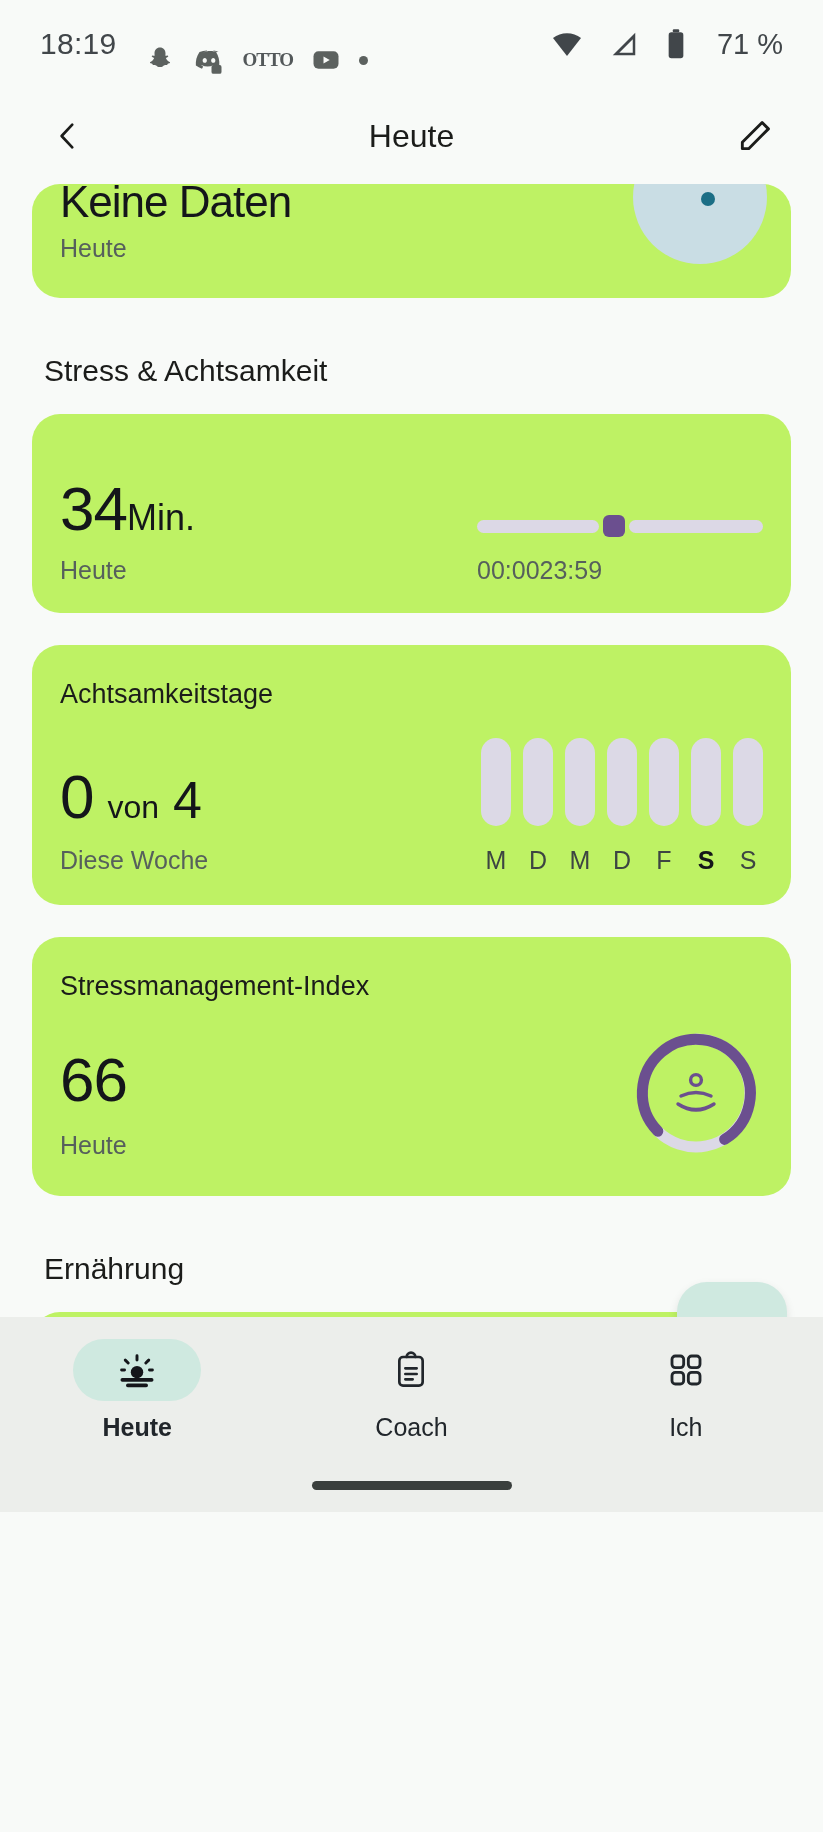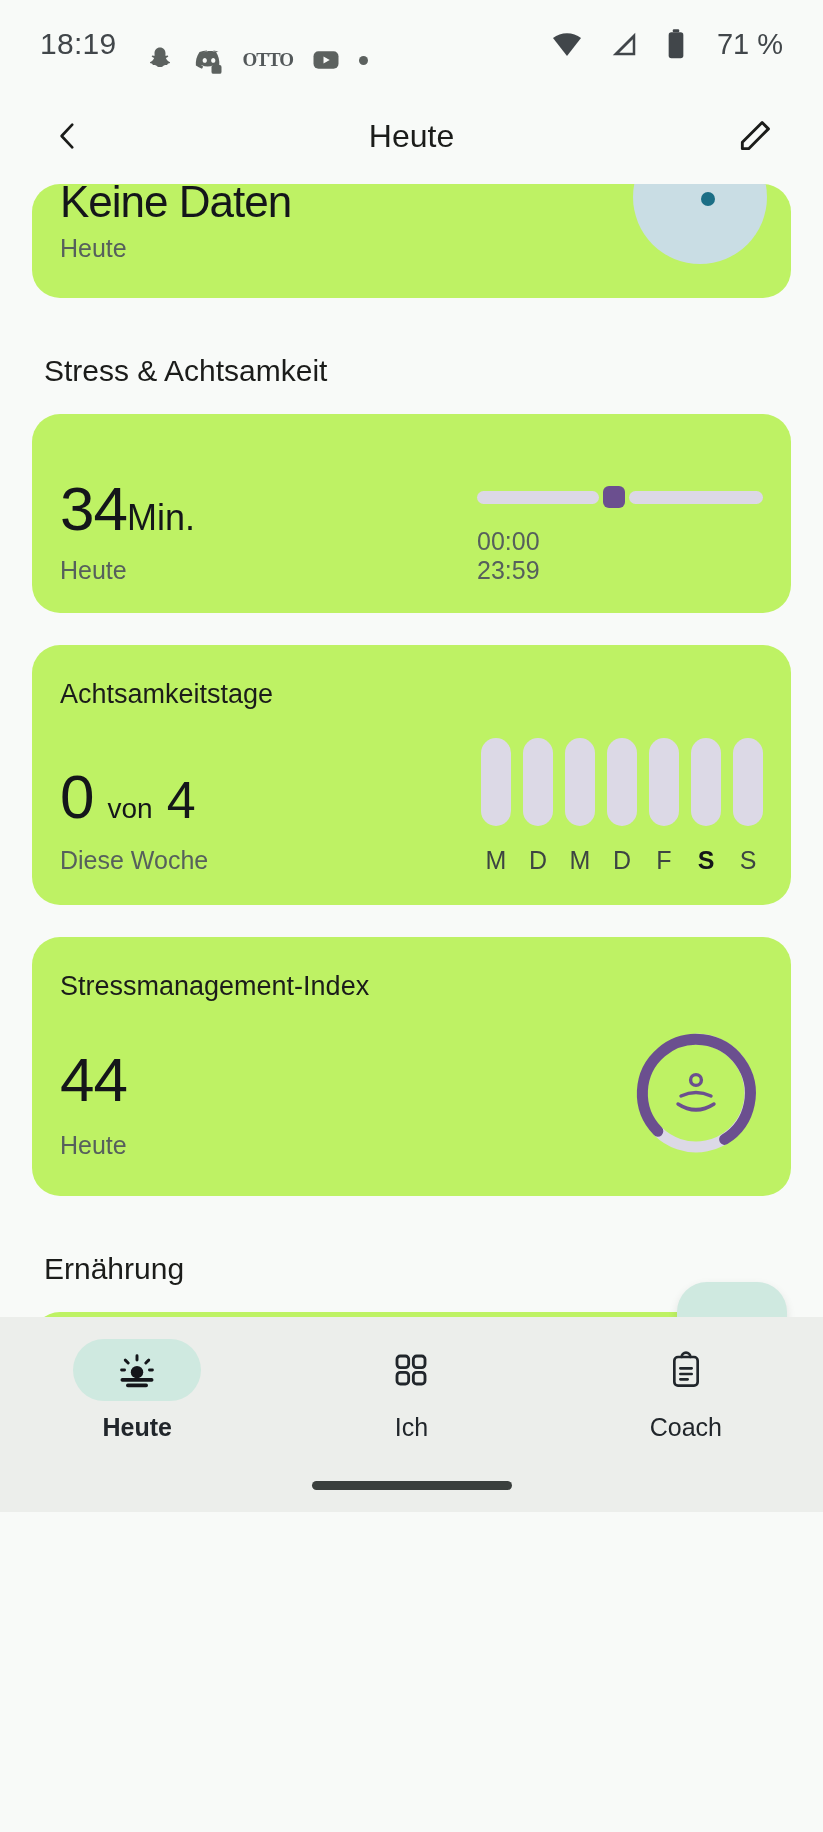--- a/index.html
+++ b/index.html
@@ -64,21 +64,21 @@
 
   .section-title { font-size: 30px; color: #1b1c1a; margin: 56px 0 26px 44px; font-weight: 400; }
 
   
   .timeline-wrap { width: 286px; }
   .timeline { position: relative; height: 16px; display: flex; align-items: center; }
   .tl-seg { height: 13px; background: #dcd8e6; border-radius: 7px; }
   .tl-seg.a { width: 122px; }
   .tl-seg.b { flex: 1; }
   .tl-marker { width: 22px; height: 22px; background: #6b4f8f; border-radius: 6px; margin: 0 4px; }
-  .tl-labels { display: flex; justify-content: flex-start; margin-top: 22px; font-size: 25px; color: #56605c; flex-direction: column; }
+  .tl-labels { display: flex; justify-content: flex-start; margin-top: 22px; font-size: 25px; color: #56605c; }
 
   
   .week { display: flex; gap: 12px; }
   .week-col { display: flex; flex-direction: column; align-items: center; }
   .pill { width: 30px; height: 88px; border-radius: 16px; background: #dcd9e6; }
   .week-lbl { margin-top: 20px; font-size: 25px; color: #3d4542; }
   .week-lbl.today { font-weight: 700; color: #14161a; }
 
   
   .gauge { position: relative; width: 134px; height: 134px; }
@@ -208,21 +208,21 @@
         </div>
       </div>
     </div>
 
     <div class="card" style="margin-top:32px; padding-bottom:30px">
       <div class="card-title">Achtsamkeitstage</div>
       <div class="row" style="margin-top:28px;">
         <div>
           <div style="display:flex; align-items:baseline; gap:14px;">
             <span class="big-value">0</span>
-            <span class="unit" style="font-size:28px">von</span>
+            <span class="unit" style="font-size:32px">von</span>
             <span class="big-value" style="font-size:52px">4</span>
           </div>
           <div class="card-sub" style="margin-top:18px">Diese Woche</div>
         </div>
         <div class="week">
           <div class="week-col">
             <div class="pill"></div>
             <div class="week-lbl">M</div>
           </div>
           <div class="week-col">
@@ -250,21 +250,21 @@
             <div class="week-lbl">S</div>
           </div>
         </div>
       </div>
     </div>
 
     <div class="card" style="margin-top:32px; padding-bottom:36px">
       <div class="card-title">Stressmanagement-Index</div>
       <div class="row" style="margin-top:24px;">
         <div>
-          <div class="big-value">44</div>
+          <div class="big-value">66</div>
           <div class="card-sub" style="margin-top:20px">Heute</div>
         </div>
         <div class="gauge">
           <svg width="134" height="134" viewBox="0 0 134 134">
 
             <path d="M67 13 a54 54 0 1 1 -38.2 92.2" fill="none" stroke="#dcd9e6" stroke-width="11" stroke-linecap="round"></path>
 
             <path d="M95.6 113.4 A54 54 0 1 0 28.8 105.2" fill="none" stroke="#6b4f8f" stroke-width="11" stroke-linecap="round"></path>
 
             <g stroke="#6b4f8f" stroke-width="3.4" fill="none" stroke-linecap="round" stroke-linejoin="round">
@@ -296,41 +296,41 @@
 
     <div class="navitem">
       <div class="nav-pill active">
         <svg width="44" height="44" viewBox="0 0 24 24" stroke="#14161a" stroke-width="1.6" fill="none" stroke-linecap="round">
           <circle cx="12" cy="13.2" r="3.4" fill="#14161a" stroke="none"></circle>
           <path d="M12 4.2v2.3M5.6 6.6l1.6 1.6M18.4 6.6l-1.6 1.6M3.6 12h1.6M18.8 12h1.6"></path>
           <path d="M4 17.4h16M7 20.4h10" stroke-width="2"></path>
         </svg>
       </div>
       <div class="nav-label active">Heute</div>
+    </div>
+
+    <div class="navitem">
+      <div class="nav-pill">
+        <svg width="40" height="40" viewBox="0 0 24 24" stroke="#21262b" stroke-width="1.6" fill="none" stroke-linecap="round" stroke-linejoin="round">
+          <rect x="5" y="4.2" width="14" height="17.2" rx="2.2"></rect>
+          <path d="M9.4 4.2a2.6 2.6 0 0 1 5.2 0"></path>
+          <path d="M8.6 11h6.8M8.6 14.4h6.8M8.6 17.6h4.4"></path>
+        </svg>
+      </div>
+      <div class="nav-label">Coach</div>
     </div>
 
     <div class="navitem">
       <div class="nav-pill">
         <svg width="40" height="40" viewBox="0 0 24 24" stroke="#21262b" stroke-width="1.7" fill="none">
           <rect x="3.6" y="3.6" width="7" height="7" rx="2"></rect>
           <rect x="13.4" y="3.6" width="7" height="7" rx="2"></rect>
           <rect x="3.6" y="13.4" width="7" height="7" rx="2"></rect>
           <rect x="13.4" y="13.4" width="7" height="7" rx="2"></rect>
         </svg>
       </div>
       <div class="nav-label">Ich</div>
     </div>
 
-    <div class="navitem">
-      <div class="nav-pill">
-        <svg width="40" height="40" viewBox="0 0 24 24" stroke="#21262b" stroke-width="1.6" fill="none" stroke-linecap="round" stroke-linejoin="round">
-          <rect x="5" y="4.2" width="14" height="17.2" rx="2.2"></rect>
-          <path d="M9.4 4.2a2.6 2.6 0 0 1 5.2 0"></path>
-          <path d="M8.6 11h6.8M8.6 14.4h6.8M8.6 17.6h4.4"></path>
-        </svg>
-      </div>
-      <div class="nav-label">Coach</div>
-    </div>
-
     <div class="gesturebar"></div>
   </div>
 
 </div>
 
 </body></html>

